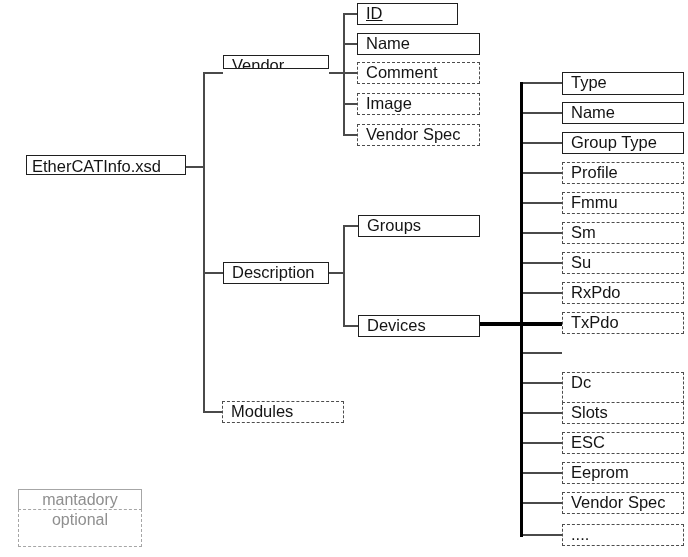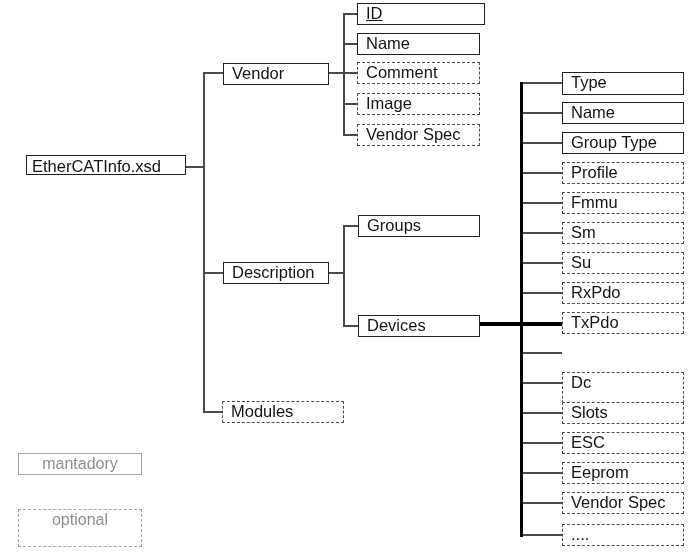--- a/index.html
+++ b/index.html
@@ -24,25 +24,25 @@
   .line { position:absolute; background:#4a4a4a; }
   .black { background:#000000; }
 </style>
 </head>
 <body>
 
 <div id="stage">
 
   <div class="node mandatory" style="left:26px; top:155px; width:160px; height:20px; line-height:21px; padding-left:5px;">EtherCATInfo.xsd</div>
 
-  <div class="node mandatory" style="left:223px; top:63px; width:106px; height:22px;">Vendor</div>
+  <div class="node mandatory" style="left:223px; top:55px; width:106px; height:14px;">Vendor</div>
   <div class="node optional" style="left:222px; top:401px; width:122px; height:22px;">Modules</div>
   <div class="node mandatory" style="left:223px; top:262px; width:106px; height:22px;">Description</div>
 
-  <div class="node mandatory" style="left:357px; top:3px; width:128px; height:22px;text-decoration:underline;">ID</div>
+  <div class="node mandatory" style="left:357px; top:3px; width:101px; height:22px;text-decoration:underline;">ID</div>
   <div class="node mandatory" style="left:357px; top:33px; width:123px; height:22px;">Name</div>
   <div class="node optional" style="left:357px; top:62px; width:123px; height:22px;">Comment</div>
   <div class="node optional" style="left:357px; top:93px; width:123px; height:22px;">Image</div>
   <div class="node optional" style="left:357px; top:124px; width:123px; height:22px;">Vendor Spec</div>
 
   <div class="node mandatory" style="left:358px; top:215px; width:122px; height:22px;">Groups</div>
   <div class="node mandatory" style="left:358px; top:315px; width:122px; height:22px;">Devices</div>
 
   <div class="node mandatory" style="left:562px; top:72px; width:122px; height:23px;">Type</div>
   <div class="node mandatory" style="left:562px; top:102px; width:122px; height:22px;">Name</div>
@@ -53,21 +53,21 @@
   <div class="node optional" style="left:562px; top:252px; width:122px; height:22px;">Su</div>
   <div class="node optional" style="left:562px; top:282px; width:122px; height:22px;">RxPdo</div>
   <div class="node optional" style="left:562px; top:312px; width:122px; height:22px;">TxPdo</div>
   <div class="node optional" style="left:562px; top:372px; width:122px; height:36px;">Dc</div>
   <div class="node optional" style="left:562px; top:402px; width:122px; height:22px;">Slots</div>
   <div class="node optional" style="left:562px; top:432px; width:122px; height:22px;">ESC</div>
   <div class="node optional" style="left:562px; top:462px; width:122px; height:22px;">Eeprom</div>
   <div class="node optional" style="left:562px; top:492px; width:122px; height:22px;">Vendor Spec</div>
   <div class="node optional" style="left:562px; top:524px; width:122px; height:22px;">....</div>
 
-  <div class="legend-box legend-mand" style="left:18px; top:453px; width:124px; height:22px;">mantadory</div>
+  <div class="legend-box legend-mand" style="left:18px; top:489px; width:124px; height:22px;">mantadory</div>
   <div class="legend-box legend-opt" style="left:18px; top:509px; width:124px; height:38px;">optional</div>
 
   <div class="line" style="left:186px; top:166px; width:18px; height:2px;"></div>
   <div class="line" style="left:203px; top:72px; width:2px; height:341px;"></div>
   <div class="line" style="left:205px; top:72px; width:18px; height:2px;"></div>
   <div class="line" style="left:205px; top:272px; width:18px; height:2px;"></div>
   <div class="line" style="left:205px; top:411px; width:17px; height:2px;"></div>
 
   <div class="line" style="left:329px; top:72px; width:28px; height:2px;"></div>
   <div class="line" style="left:343px; top:13px; width:2px; height:123px;"></div>

